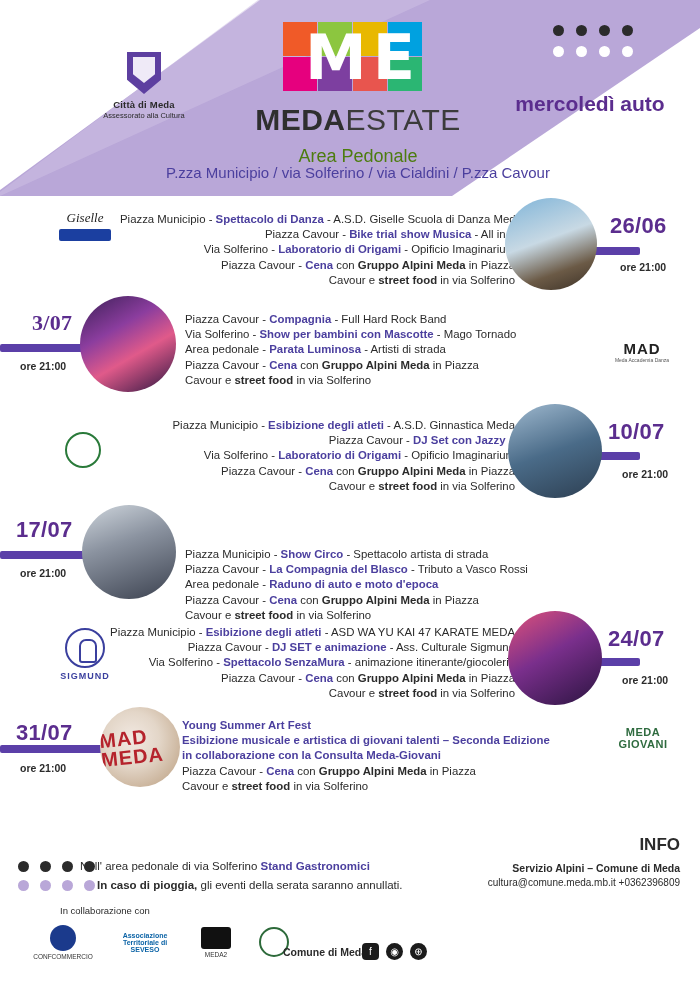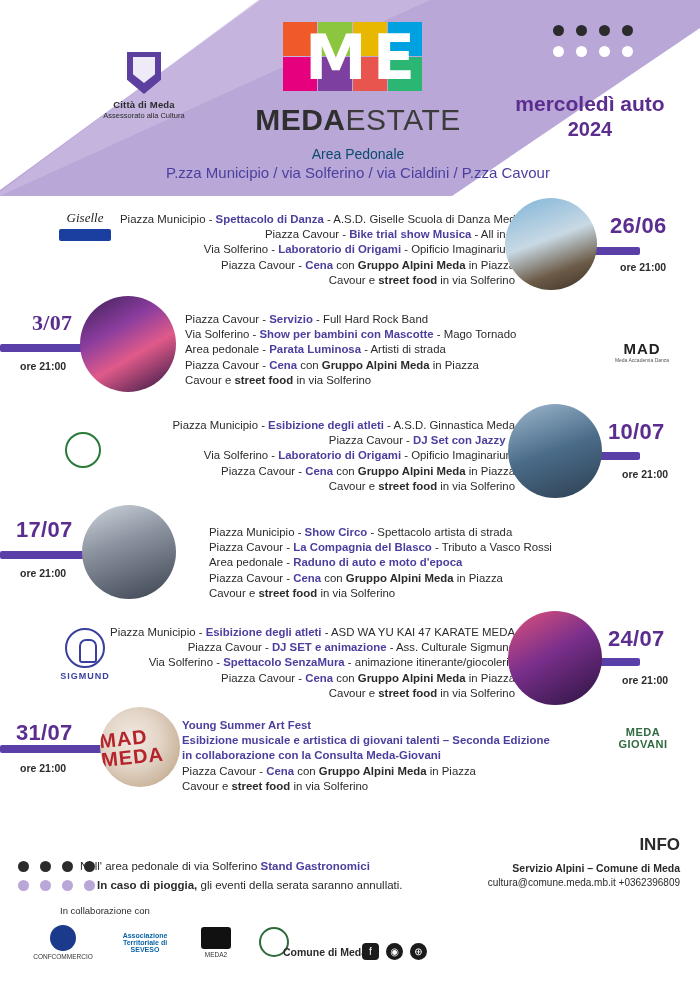--- a/index.html
+++ b/index.html
@@ -68,21 +68,21 @@
     line-height:72px; text-align:right;
     mix-blend-mode:normal;
   }
   .title-main {
     position:absolute; left:243px; top:103px; width:230px; text-align:center;
     font-size:30px; letter-spacing:.5px; font-weight:bold; color:#2f2f2f;
   }
   .title-main .estate { font-weight:normal; color:#3b3b3b; }
   .subtitle1 {
     position:absolute; left:233px; top:146px; width:250px; text-align:center;
-    font-size:14px; color:#0c4a6e;
+    font-size:18px; color:#4d7c0f;
   }
   .subtitle2 {
     position:absolute; left:143px; top:164px; width:430px; text-align:center;
     font-size:15px; color:#4b3f9e;
   }
   .merc {
     position:absolute; left:495px; top:92px; width:190px; text-align:center;
     font-size:21px; font-weight:bold; color:#5b2d8e;
   }
   .merc .year { display:block; font-size:20px; margin-top:2px; }
@@ -198,21 +198,21 @@
     <div class="me-cell" style="left:0;top:35px;background:#e6007e"></div>
     <div class="me-cell" style="left:35px;top:35px;background:#7d3fa0"></div>
     <div class="me-cell" style="left:70px;top:35px;background:#e8554e"></div>
     <div class="me-cell" style="left:105px;top:35px;background:#2bb673"></div>
     <div class="me-letter">ME</div>
   </div>
 
   <div class="title-main"><span>MEDA</span><span class="estate">ESTATE</span></div>
   <div class="subtitle1">Area Pedonale</div>
   <div class="subtitle2">P.zza Municipio / via Solferino / via Cialdini / P.zza Cavour</div>
-  <div class="merc"><span>mercoledì auto</span><span class="year">2024</span></div>
+  <div class="merc"><span>mercoledì auto</span></div>
 
   <div class="row">
     <div class="sponsor" style="left:52px; top:210px; width:66px;">
       <div class="gis-logo">Giselle</div>
       <div class="eu-bar"></div>
     </div>
     <div class="lines c-right" style="left:120px; top:212px; width:395px;">
         <div><span class="pl">Piazza Municipio - </span><span class="hl">Spettacolo di Danza</span><span class="pl"> - A.S.D. Giselle Scuola di Danza Meda</span></div>
         <div><span class="pl">Piazza Cavour - </span><span class="hl">Bike trial show Musica</span><span class="pl"> - All in 1</span></div>
         <div><span class="pl">Via Solferino - </span><span class="hl">Laboratorio di Origami</span><span class="pl"> - Opificio Imaginarium</span></div>
@@ -224,21 +224,21 @@
     <div class="date-badge" style="left:610px; top:213px;">26/06</div>
     <div class="ora" style="left:620px; top:261px;">ore 21:00</div>
   </div>
 
   <div class="row">
     <div class="date-badge" style="left:32px; top:310px;font-family:Liberation Serif, serif;">3/07</div>
     <div class="bar" style="left:0px; top:344px; width:112px;"></div>
     <div class="photo p-concert" style="left:80px; top:296px; width:96px; height:96px;"></div>
     <div class="ora" style="left:20px; top:360px;">ore 21:00</div>
     <div class="lines" style="left:185px; top:312px; width:420px;">
-        <div><span class="pl">Piazza Cavour - </span><span class="hl">Servizio</span><span class="pl"> - Full Hard Rock Band</span></div>
+        <div><span class="pl">Piazza Cavour - </span><span class="hl">Compagnia</span><span class="pl"> - Full Hard Rock Band</span></div>
         <div><span class="pl">Via Solferino - </span><span class="hl">Show per bambini con Mascotte</span><span class="pl"> - Mago Tornado</span></div>
         <div><span class="pl">Area pedonale - </span><span class="hl">Parata Luminosa</span><span class="pl"> - Artisti di strada</span></div>
         <div><span class="pl">Piazza Cavour - </span><span class="hl">Cena</span><span class="pl"> con </span><span class="hl-dark">Gruppo Alpini Meda</span><span class="pl"> in Piazza</span></div>
         <div><span class="pl">Cavour e </span><span class="hl-dark">street food</span><span class="pl"> in via Solferino</span></div>
       </div>
     <div class="sponsor" style="left:612px; top:340px; width:60px;">
       <div class="mad-logo">MAD</div>
       <div style="font-size:5px;color:#555;line-height:6px;">Meda Accademia Danza</div>
     </div>
   </div>
@@ -258,21 +258,21 @@
     <div class="photo p-portrait" style="left:508px; top:404px; width:94px; height:94px;"></div>
     <div class="date-badge" style="left:608px; top:419px;">10/07</div>
     <div class="ora" style="left:622px; top:468px;">ore 21:00</div>
   </div>
 
   <div class="row">
     <div class="date-badge" style="left:16px; top:517px;">17/07</div>
     <div class="bar" style="left:0px; top:551px; width:112px;"></div>
     <div class="photo p-crowd" style="left:82px; top:505px; width:94px; height:94px;"></div>
     <div class="ora" style="left:20px; top:567px;">ore 21:00</div>
-    <div class="lines" style="left:185px; top:525px; width:420px;margin-left:24px;">
+    <div class="lines" style="left:185px; top:547px; width:420px;">
         <div><span class="pl">Piazza Municipio - </span><span class="hl">Show Circo</span><span class="pl"> - Spettacolo artista di strada</span></div>
         <div><span class="pl">Piazza Cavour - </span><span class="hl">La Compagnia del Blasco</span><span class="pl"> - Tributo a Vasco Rossi</span></div>
         <div><span class="pl">Area pedonale - </span><span class="hl">Raduno di auto e moto d'epoca</span></div>
         <div><span class="pl">Piazza Cavour - </span><span class="hl">Cena</span><span class="pl"> con </span><span class="hl-dark">Gruppo Alpini Meda</span><span class="pl"> in Piazza</span></div>
         <div><span class="pl">Cavour e </span><span class="hl-dark">street food</span><span class="pl"> in via Solferino</span></div>
       </div>
   </div>
 
   <div class="row">
     <div class="sponsor" style="left:52px; top:628px; width:66px;">

